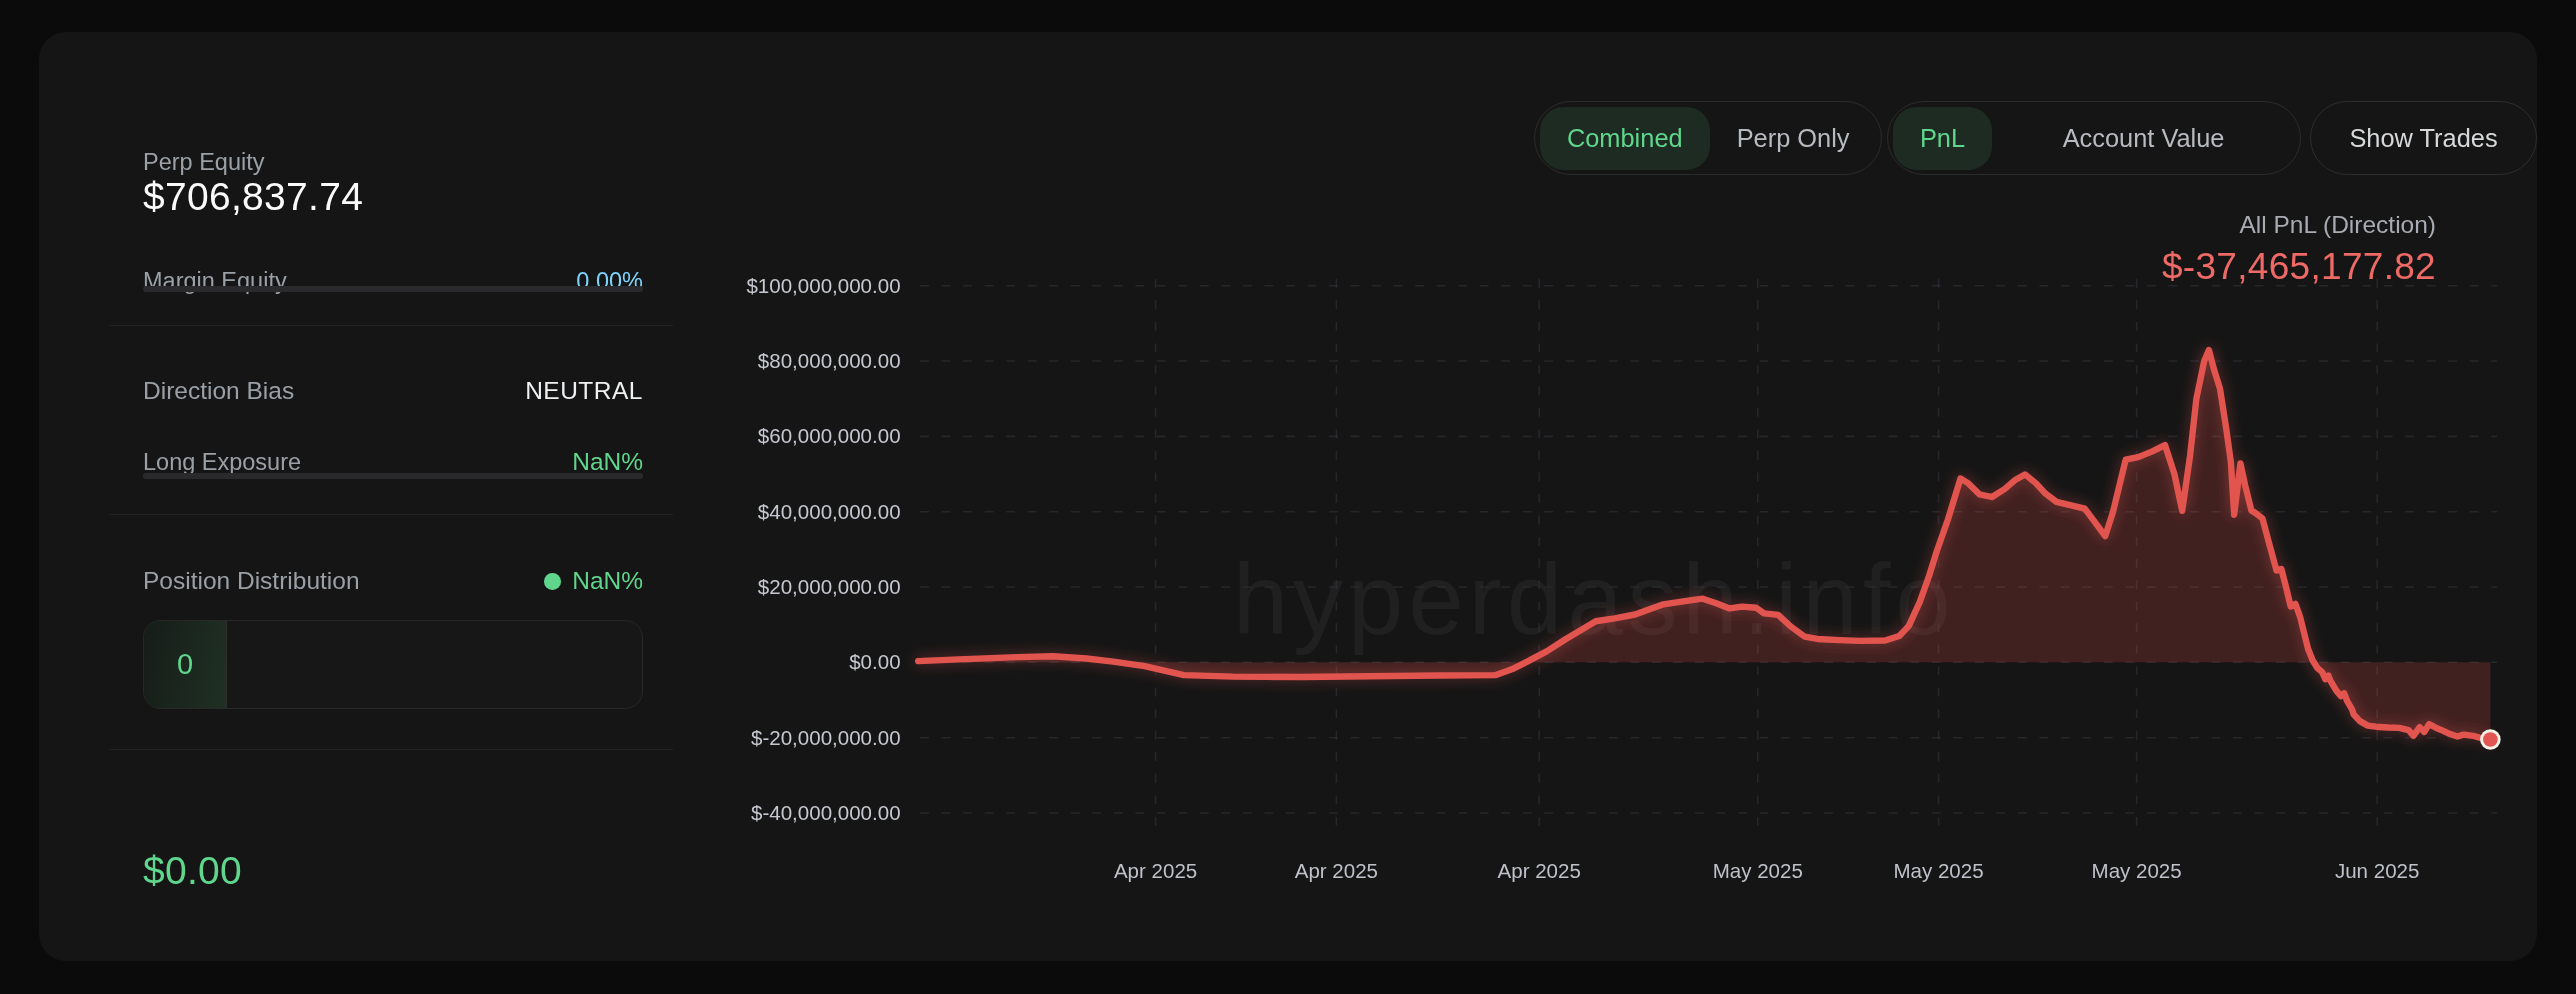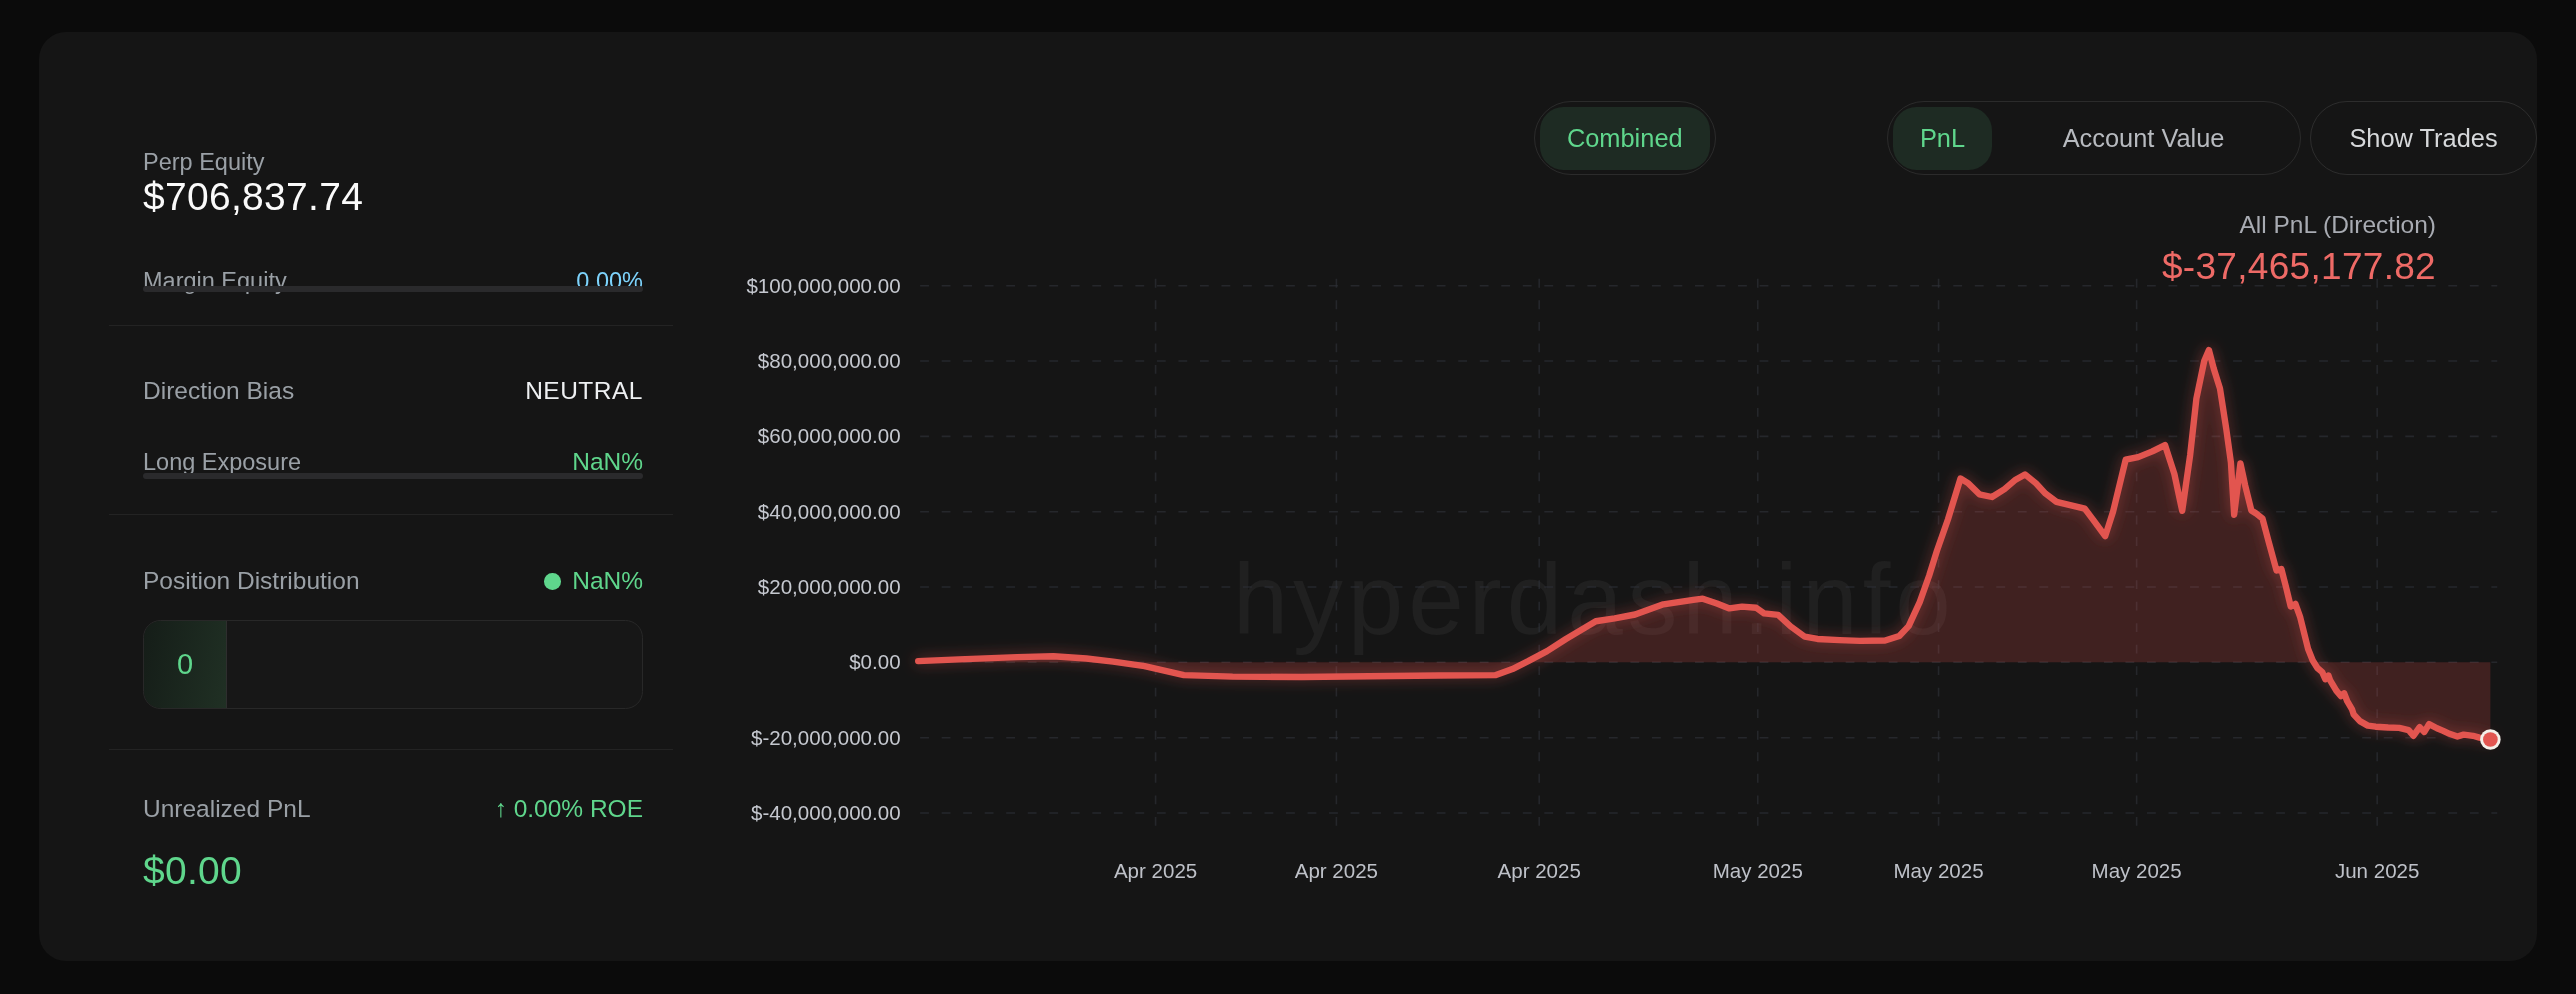--- a/index.html
+++ b/index.html
@@ -94,28 +94,25 @@
     <div class="srow" style="top:535px">
       <span class="lbl25">Position Distribution</span>
       <span class="green" style="font-size:24.5px"><span class="dot"></span><span>NaN%</span></span>
     </div>
     <div class="dist-wrap">
       <div class="dist-long">0</div>
     </div>
 
     <div class="divider" style="top:717px"></div>
 
-    <div class="srow" style="top:763px">
-      <span class="lbl25">Unrealized PnL</span>
-      <span class="roe"><span>↑</span>&nbsp;<span>0.00% ROE</span></span>
-    </div>
     <div class="big-white green" style="top:817px;color:#5fd68c">$0.00</div>
 
     <div class="pill-group" id="scope-group" style="left:1495px">
         <button class="btn active">Combined</button>
+        <button class="btn">Perp Only</button>
       </div>
     <div class="pill-group" id="metric-group" style="left:1848px">
         <button class="btn active">PnL</button>
         <button class="btn">Account Value</button>
       </div>
     <button class="show-trades">Show Trades</button>
 
     <div class="chart-title">All PnL (Direction)</div>
     <div class="chart-value">$-37,465,177.82</div>
   </div>

